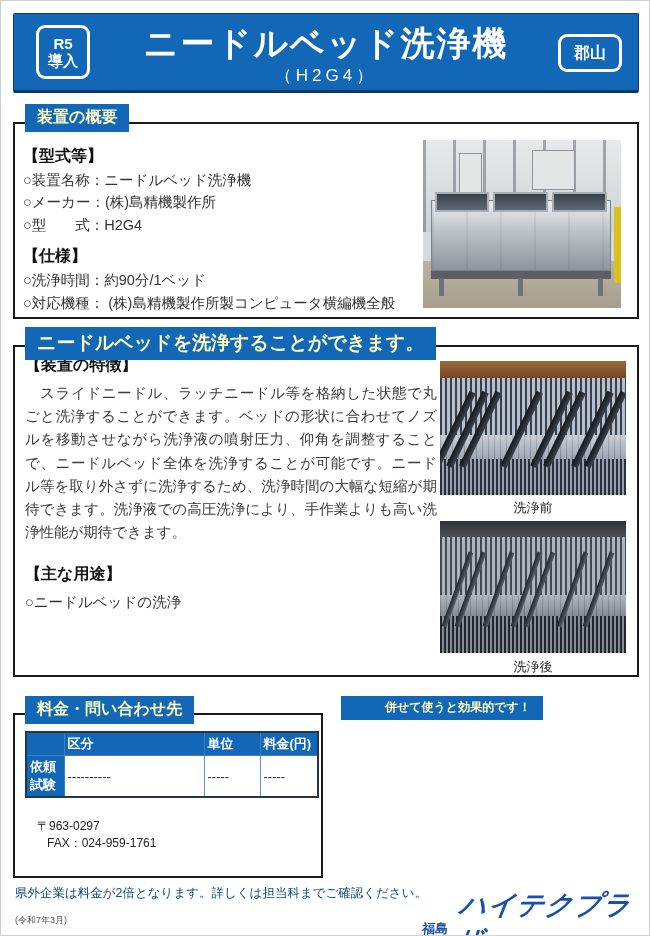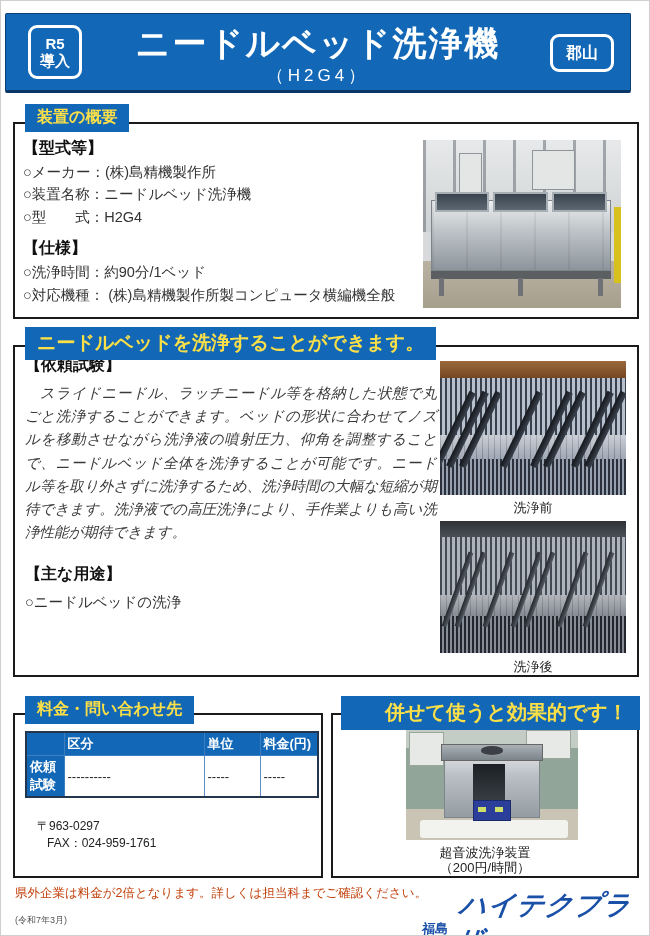--- a/index.html
+++ b/index.html
@@ -4,21 +4,21 @@
 <style>
   html,body{margin:0;padding:0;background:#e9e9e9;}
   *{box-sizing:border-box;}
   .page{
     position:relative;width:650px;height:936px;margin:0 auto;background:#fff;
     border:1px solid #cfcfcf;overflow:hidden;
     font-family:"Liberation Sans","DejaVu Sans",sans-serif;color:#222;
   }
   
   .banner{
-    position:absolute;left:4px;top:12px;width:626px;height:80px;
+    position:absolute;left:12px;top:12px;width:626px;height:80px;
     background:#1268b6;border:1px solid #0b3f74;border-bottom:3px solid #0a3766;
     border-radius:2px;
   }
   .badge{
     position:absolute;border:3px solid #fff;border-radius:9px;color:#fff;
     font-weight:bold;display:flex;flex-direction:column;align-items:center;justify-content:center;
     text-align:center;line-height:1.15;
   }
   .badge-left{left:22px;top:11px;width:54px;height:54px;font-size:15px;}
   .badge-right{right:16px;top:20px;width:64px;height:38px;font-size:16px;}
@@ -26,56 +26,56 @@
     position:absolute;left:0;right:0;top:7px;text-align:center;color:#fff;
     font-size:34px;font-weight:bold;letter-spacing:2px;
   }
   .banner-sub{
     position:absolute;left:0;right:0;top:50px;text-align:center;color:#fff;
     font-size:17px;font-weight:normal;letter-spacing:4px;
   }
   
   .box{position:absolute;border:2px solid #1a1a1a;background:#fff;}
   .tab{
-    position:absolute;background:#1268b6;color:#fde047;font-weight:bold;
+    position:absolute;background:#1268b6;color:#fef9c3;font-weight:bold;
     padding:3px 12px 4px;z-index:5;white-space:nowrap;
   }
   .box1{left:12px;top:121px;width:626px;height:197px;}
   .tab1{left:24px;top:103px;font-size:16px;}
   .box2{left:12px;top:344px;width:626px;height:332px;}
   .tab2{left:24px;top:326px;font-size:19px;}
   .box3{left:12px;top:712px;width:310px;height:165px;}
   .tab3{left:24px;top:695px;font-size:16px;}
   .box4{left:330px;top:712px;width:308px;height:165px;}
-  .tab4{left:340px;top:695px;font-size:20px;padding-left:44px;}
+  .tab4{left:340px;top:695px;font-size:12px;padding-left:44px;}
   
   .h-bracket{font-size:16px;font-weight:bold;color:#111;margin:0;}
   .item-line{font-size:14.5px;color:#333;line-height:1.55;}
   .ov-content{position:absolute;left:8px;top:10px;width:410px;}
-  .ov-content .h-bracket{margin:4px 0 2px;}
+  .ov-content .h-bracket{margin:12px 0 2px;}
   .ov-content .spec{margin-top:10px;}
   
   .photo-machine{position:absolute;right:16px;top:16px;width:198px;height:168px;overflow:hidden;background:#d7d9da;}
   .wm-wall{position:absolute;inset:0 0 45% 0;background:
      repeating-linear-gradient(90deg,rgba(95,100,108,.5) 0 3px,transparent 3px 30px),
      linear-gradient(#e7e9ea,#cfd2d4);}
   .wm-floor{position:absolute;left:0;right:0;bottom:0;height:28%;background:linear-gradient(#b9b2a2,#a79f8e);}
   .wm-panel{position:absolute;background:#e4e6e6;border:1px solid #8e9498;}
   .wm-yellow{position:absolute;right:0;top:40%;width:7px;height:45%;background:#d8c11f;}
   .wm-body{position:absolute;left:4%;right:5%;top:36%;height:42%;
      background:repeating-linear-gradient(90deg,rgba(0,0,0,.06) 0 2px,transparent 2px 34px),
      linear-gradient(180deg,#eceeef,#bcc2c6 45%,#8d959c);
      border:1px solid #7d848a;}
   .wm-lid{position:absolute;top:-14%;height:30%;width:30.5%;
      background:linear-gradient(#39434e,#5d6873);border:2px solid #a7aeb4;}
   .wm-base{position:absolute;left:4%;right:5%;top:78%;height:5%;background:#5c5f62;}
   .wm-leg{position:absolute;top:82%;width:5px;height:11%;background:#6e7276;}
   
   .ft-content{position:absolute;left:10px;top:8px;width:412px;}
-  .ft-text{font-size:14.5px;line-height:1.6;color:#3a3a3a;text-align:justify;margin-top:6px;font-style:italic;}
+  .ft-text{font-size:14.5px;line-height:1.6;color:#3a3a3a;text-align:justify;margin-top:6px;}
   .ft-usage-h{margin-top:20px;}
   .ft-usage{font-size:14.5px;color:#333;margin-top:8px;}
   .photo-col-caption{position:absolute;text-align:center;font-size:13px;color:#222;width:186px;}
   
   .nbp{position:absolute;left:425px;width:186px;overflow:hidden;}
   .photo-before{top:14px;height:134px;background:#8a93a2;}
   .photo-after{top:174px;height:132px;background:#7d838c;}
   .nb-wood{position:absolute;left:0;right:0;top:0;height:13%;background:linear-gradient(#9a693c,#744621);}
   .nb-comb{position:absolute;left:0;right:0;top:13%;height:42%;
      background:repeating-linear-gradient(90deg,#39404c 0 2px,#b7c0cd 2px 5px);}
@@ -115,21 +115,21 @@
      background:linear-gradient(180deg,#e8eaec,#b9bfc4 40%,#949ca3);border:1px solid #7d848a;}
   .us-lid{position:absolute;left:-4%;top:-8%;width:108%;height:26%;
      background:linear-gradient(#a9b0b6,#7c848b);border:1px solid #666;}
   .us-hole{position:absolute;left:38%;top:-4%;width:24%;height:12%;border-radius:50%;background:#3c4046;}
   .us-dark{position:absolute;left:30%;top:22%;width:34%;height:60%;background:linear-gradient(#1d2125,#3a3f45);}
   .us-ctrl{position:absolute;left:30%;bottom:-6%;width:40%;height:30%;
      background:#2b3f9a;border:1px solid #1b2a6b;}
   .us-ctrl i{position:absolute;top:30%;width:22%;height:30%;background:#cfe06a;}
   .combo-caption{position:absolute;left:0;width:100%;text-align:center;font-size:13px;color:#222;line-height:1.3;}
   
-  .foot-note{position:absolute;left:14px;top:884px;font-size:12.5px;color:#c2410c;}
+  .foot-note{position:absolute;left:14px;top:884px;font-size:12.5px;color:#0c4a6e;}
   .foot-date{position:absolute;left:14px;top:913px;font-size:9px;color:#555;}
   .logo{position:absolute;right:16px;top:886px;width:212px;}
   .logo-top{display:flex;align-items:flex-end;justify-content:flex-end;}
   .logo-pref{color:#1b50a8;font-size:13px;font-weight:bold;transform:skewX(-6deg);margin-right:2px;padding-bottom:3px;}
   .logo-main{color:#1b50a8;font-size:27px;font-weight:bold;font-style:italic;letter-spacing:1px;transform:skewX(-8deg);}
 </style>
 </head>
 <body>
 
 <div class="page">
@@ -141,22 +141,22 @@
     </div>
     <div class="banner-title">ニードルベッド洗浄機</div>
     <div class="banner-sub">（H2G4）</div>
     <div class="badge badge-right">郡山</div>
   </div>
 
   <div class="tab tab1">装置の概要</div>
   <div class="box box1">
     <div class="ov-content">
       <div class="h-bracket">【型式等】</div>
+      <div class="item-line">○装置名称：ニードルベッド洗浄機</div>
       <div class="item-line">○メーカー：(株)島精機製作所</div>
-      <div class="item-line">○装置名称：ニードルベッド洗浄機</div>
       <div class="item-line">○型　　式：H2G4</div>
       <div class="h-bracket spec">【仕様】</div>
       <div class="item-line">○洗浄時間：約90分/1ベッド</div>
       <div class="item-line">○対応機種： (株)島精機製作所製コンピュータ横編機全般</div>
     </div>
     <div class="photo-machine">
       <div class="wm-wall"></div>
       <div class="wm-floor"></div>
       <div class="wm-panel" style="left:18%;top:8%;width:12%;height:26%;"></div>
       <div class="wm-panel" style="left:55%;top:6%;width:22%;height:24%;"></div>
@@ -169,21 +169,21 @@
       <div class="wm-base"></div>
       <div class="wm-leg" style="left:8%;"></div>
       <div class="wm-leg" style="left:48%;"></div>
       <div class="wm-leg" style="right:9%;"></div>
     </div>
   </div>
 
   <div class="tab tab2">ニードルベッドを洗浄することができます。</div>
   <div class="box box2">
     <div class="ft-content">
-      <div class="h-bracket">【依頼試験】</div>
+      <div class="h-bracket">【装置の特徴】</div>
       <div class="ft-text">　スライドニードル、ラッチニードル等を格納した状態で丸ごと洗浄することができます。ベッドの形状に合わせてノズルを移動させながら洗浄液の噴射圧力、仰角を調整することで、ニードルベッド全体を洗浄することが可能です。ニードル等を取り外さずに洗浄するため、洗浄時間の大幅な短縮が期待できます。洗浄液での高圧洗浄により、手作業よりも高い洗浄性能が期待できます。</div>
       <div class="h-bracket ft-usage-h">【主な用途】</div>
       <div class="ft-usage">○ニードルベッドの洗浄</div>
     </div>
 
     <div class="nbp photo-before">
       <div class="nb-wood"></div>
       <div class="nb-comb"></div>
       <div class="nb-mid"></div>
       <div class="nb-teeth"></div>
@@ -238,38 +238,20 @@
       </tr>
     </tbody>
       </table>
     <div class="addr">
       <div>〒963-0297</div>
       <div class="indent">FAX：024-959-1761</div>
     </div>
   </div>
 
   <div class="tab tab4">併せて使うと効果的です！</div>
-  <div class="box box4">
-    <div class="photo-ultra">
-      <div class="us-bgobj" style="left:2%;top:4%;width:20%;height:30%;"></div>
-      <div class="us-bgobj" style="right:4%;top:2%;width:26%;height:26%;"></div>
-      <div class="us-sheet"></div>
-      <div class="us-tank">
-        <div class="us-lid"></div>
-        <div class="us-hole"></div>
-        <div class="us-dark"></div>
-        <div class="us-ctrl">
-          <i style="left:12%;"></i>
-          <i style="left:58%;"></i>
-        </div>
-      </div>
-    </div>
-    <div class="combo-caption" style="top:130px;">超音波洗浄装置</div>
-    <div class="combo-caption" style="top:145px;">（200円/時間）</div>
-  </div>
 
   <div class="foot-note">県外企業は料金が2倍となります。詳しくは担当科までご確認ください。</div>
   <div class="foot-date">(令和7年3月)</div>
   <div class="logo">
     <div class="logo-top">
       <span class="logo-pref">福島県</span>
       <span class="logo-main">ハイテクプラザ</span>
     </div>
 
   </div>

